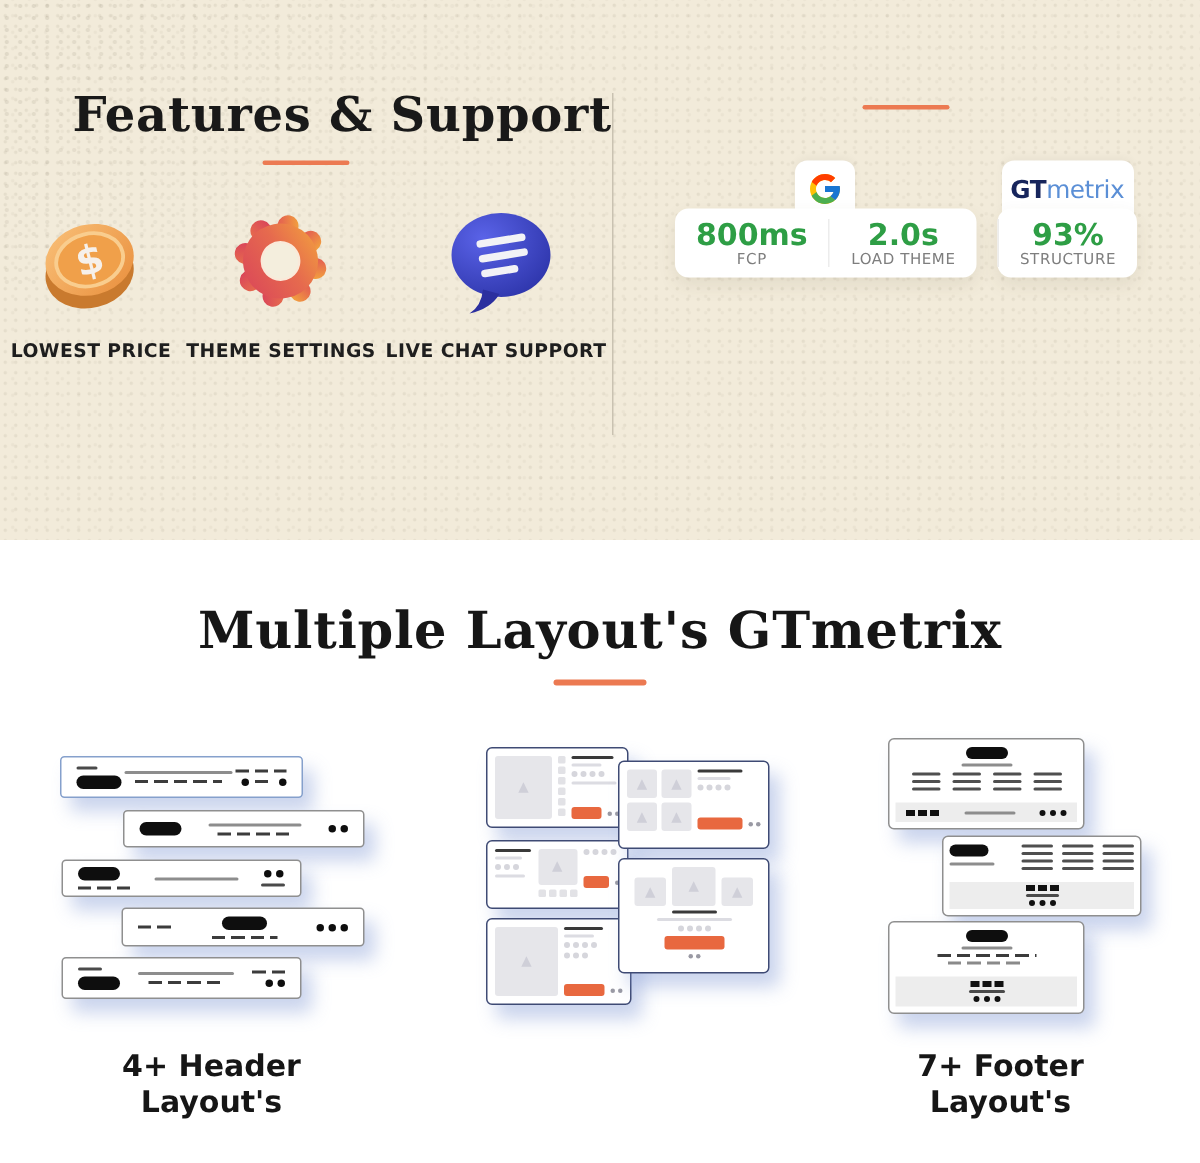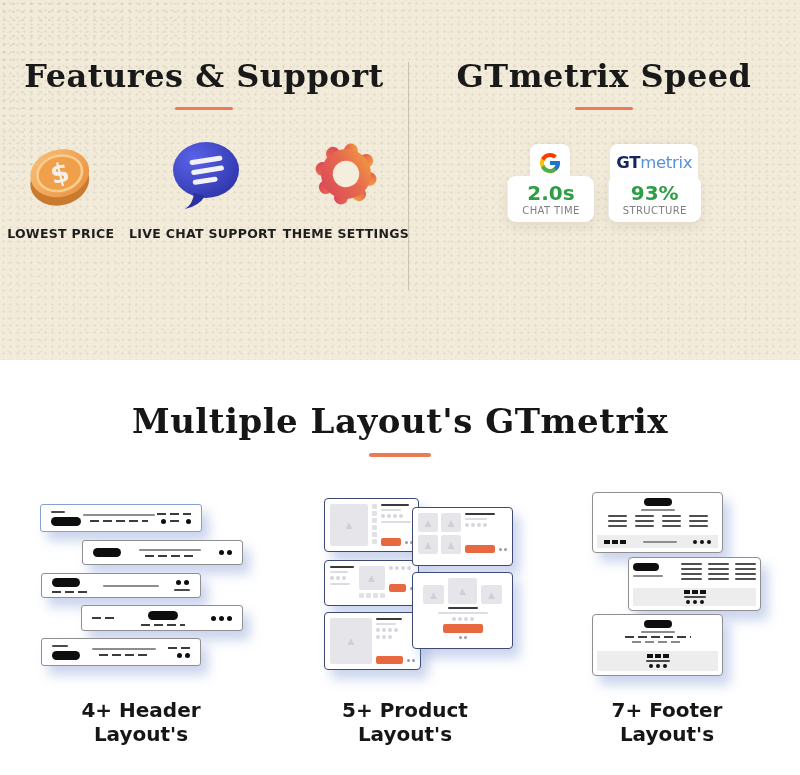--- a/index.html
+++ b/index.html
@@ -26,21 +26,21 @@
     pointer-events:none;
   }
   .vdivider { position:absolute; left:408px; top:62px; width:1px; height:228px; background:#c9c2b1; }
 
   .half { position:relative; padding-top:58px; }
   .half.left { width:408px; }
   .half.right { width:392px; }
 
   h1.sec-title {
     font-family:"DejaVu Serif", serif; font-weight:700; font-size:32px;
-    letter-spacing:0.5px; color:#191919; text-align:center; line-height:1.15;
+    letter-spacing:0.5px; color:#191919; text-align:right; line-height:1.15;
   }
   .underline { width:58px; height:3px; background:#ec7a52; margin:12px auto 0; border-radius:2px; }
 
   .features-row { display:flex; justify-content:center; align-items:flex-start; gap:4px; margin-top:22px; }
   .feature { display:flex; flex-direction:column; align-items:center; width:124px; }
   .feature.wide { width:158px; }
   .f-icon { height:84px; display:flex; align-items:center; justify-content:center; }
   .f-label { margin-top:10px; font-size:12.5px; font-weight:700; letter-spacing:0.3px; color:#1e1e1e; white-space:nowrap; }
 
   
@@ -155,41 +155,20 @@
                 <ellipse cx="39" cy="39" rx="29" ry="23" fill="url(#coinface)"></ellipse>
                 <ellipse cx="39" cy="39" rx="22" ry="17" fill="#f0a04a"></ellipse>
                 <ellipse cx="39" cy="39" rx="22" ry="17" fill="none" stroke="#f9cd8e" stroke-width="2.5"></ellipse>
                 <text x="39" y="48" font-size="26" font-weight="bold" fill="#f6f0ea" text-anchor="middle" font-family="DejaVu Sans, sans-serif">$</text>
               </g>
             </svg>
           </span>
           <span class="f-label">LOWEST PRICE</span>
         </div>
 
-        <div class="feature wide">
-          <span class="f-icon">
-            <svg width="84" height="80" viewBox="0 0 84 80">
-              <defs>
-                <radialGradient id="chatg" cx="0.32" cy="0.3" r="1">
-                  <stop offset="0" stop-color="#5a63e8"></stop>
-                    <stop offset="1" stop-color="#232a9c"></stop>
-                </radialGradient>
-              </defs>
-              <ellipse cx="45" cy="36" rx="33" ry="28" fill="url(#chatg)"></ellipse>
-              <path d="M33 59 Q32 70 24 75 Q38 72 44 62 Z" fill="#2b2f9f"></path>
-              <g fill="#f2f2f6" transform="rotate(-9 45 36)">
-                <rect x="30" y="24" width="33" height="5" rx="2.5"></rect>
-                <rect x="30" y="34" width="33" height="5" rx="2.5"></rect>
-                <rect x="30" y="44" width="25" height="5" rx="2.5"></rect>
-              </g>
-            </svg>
-          </span>
-          <span class="f-label">LIVE CHAT SUPPORT</span>
-        </div>
-
         <div class="feature">
           <span class="f-icon">
             <svg width="80" height="80" viewBox="0 0 80 80">
               <defs>
                 <linearGradient id="gearg" x1="0" y1="1" x2="1" y2="0">
                   <stop offset="0" stop-color="#d9435a"></stop>
                     <stop offset="0.55" stop-color="#e66a4e"></stop>
                     <stop offset="1" stop-color="#f3a53d"></stop>
                 </linearGradient>
               </defs>
@@ -202,43 +181,67 @@
                   <circle cx="40" cy="40" r="25"></circle>
                 </g>
                 <circle cx="40" cy="40" r="12.5" fill="#f4eedd"></circle>
                 <circle cx="40" cy="40" r="12.5" fill="none" stroke="#fae9d9" stroke-width="1.5"></circle>
               </g>
             </svg>
           </span>
           <span class="f-label">THEME SETTINGS</span>
         </div>
 
+        <div class="feature wide">
+          <span class="f-icon">
+            <svg width="84" height="80" viewBox="0 0 84 80">
+              <defs>
+                <radialGradient id="chatg" cx="0.32" cy="0.3" r="1">
+                  <stop offset="0" stop-color="#5a63e8"></stop>
+                    <stop offset="1" stop-color="#232a9c"></stop>
+                </radialGradient>
+              </defs>
+              <ellipse cx="45" cy="36" rx="33" ry="28" fill="url(#chatg)"></ellipse>
+              <path d="M33 59 Q32 70 24 75 Q38 72 44 62 Z" fill="#2b2f9f"></path>
+              <g fill="#f2f2f6" transform="rotate(-9 45 36)">
+                <rect x="30" y="24" width="33" height="5" rx="2.5"></rect>
+                <rect x="30" y="34" width="33" height="5" rx="2.5"></rect>
+                <rect x="30" y="44" width="25" height="5" rx="2.5"></rect>
+              </g>
+            </svg>
+          </span>
+          <span class="f-label">LIVE CHAT SUPPORT</span>
+        </div>
+
       </div>
     </div>
 
     <div class="half right">
-      <h1 class="sec-title">GTmetrix Speed</h1>
       <div class="underline"></div>
 
       <div class="cards-row">
 
         <div class="metric-card">
           <div class="m-tab g">
             <svg width="24" height="24" viewBox="0 0 48 48">
               <path fill="#FFC107" d="M43.611,20.083H42V20H24v8h11.303c-1.649,4.657-6.08,8-11.303,8c-6.627,0-12-5.373-12-12 c0-6.627,5.373-12,12-12c3.059,0,5.842,1.154,7.961,3.039l5.657-5.657C34.046,6.053,29.268,4,24,4C12.955,4,4,12.955,4,24 c0,11.045,8.955,20,20,20c11.045,0,20-8.955,20-20C44,22.659,43.862,21.35,43.611,20.083z"></path>
               <path fill="#FF3D00" d="M6.306,14.691l6.571,4.819C14.655,15.108,18.961,12,24,12c3.059,0,5.842,1.154,7.961,3.039 l5.657-5.657C34.046,6.053,29.268,4,24,4C16.318,4,9.656,8.337,6.306,14.691z"></path>
               <path fill="#4CAF50" d="M24,44c5.166,0,9.86-1.977,13.409-5.192l-6.19-5.238C29.211,35.091,26.715,36,24,36 c-5.202,0-9.619-3.317-11.283-7.946l-6.522,5.025C9.505,39.556,16.227,44,24,44z"></path>
               <path fill="#1976D2" d="M43.611,20.083H42V20H24v8h11.303c-0.792,2.237-2.231,4.166-4.087,5.571l6.19,5.238 C36.971,39.205,44,34,44,24C44,22.659,43.862,21.35,43.611,20.083z"></path>
             </svg>
           </div>
           <div class="m-body">
+            <div class="stat">
+              <span class="v">800ms</span>
+              <span class="l">FCP</span>
+            </div>
             <div class="vsep"></div>
             <div class="stat">
               <span class="v">2.0s</span>
-              <span class="l">CHAT TIME</span>
+              <span class="l">LOAD THEME</span>
             </div>
           </div>
         </div>
 
         <div class="metric-card">
           <div class="m-tab gt">
             <span class="gt-wordmark"><b>GT</b><i>metrix</i></span>
           </div>
           <div class="m-body">
             <div class="vsep"></div>
@@ -572,19 +575,18 @@
             <span class="wl" style="width:24px"></span>
             <span class="mdots">
               <i></i>
               <i></i>
               <i></i>
             </span>
           </span>
       </div>
 
       <div class="col-label" style="left:35px;width:212px;">4+ Header Layout's</div>
-      <div class="col-label" style="left:298px;width:214px;">5+ Product Layout's</div>
       <div class="col-label" style="left:562px;width:210px;">7+ Footer Layout's</div>
 
     </div>
   </section>
 
 </div>
 
 </body></html>

